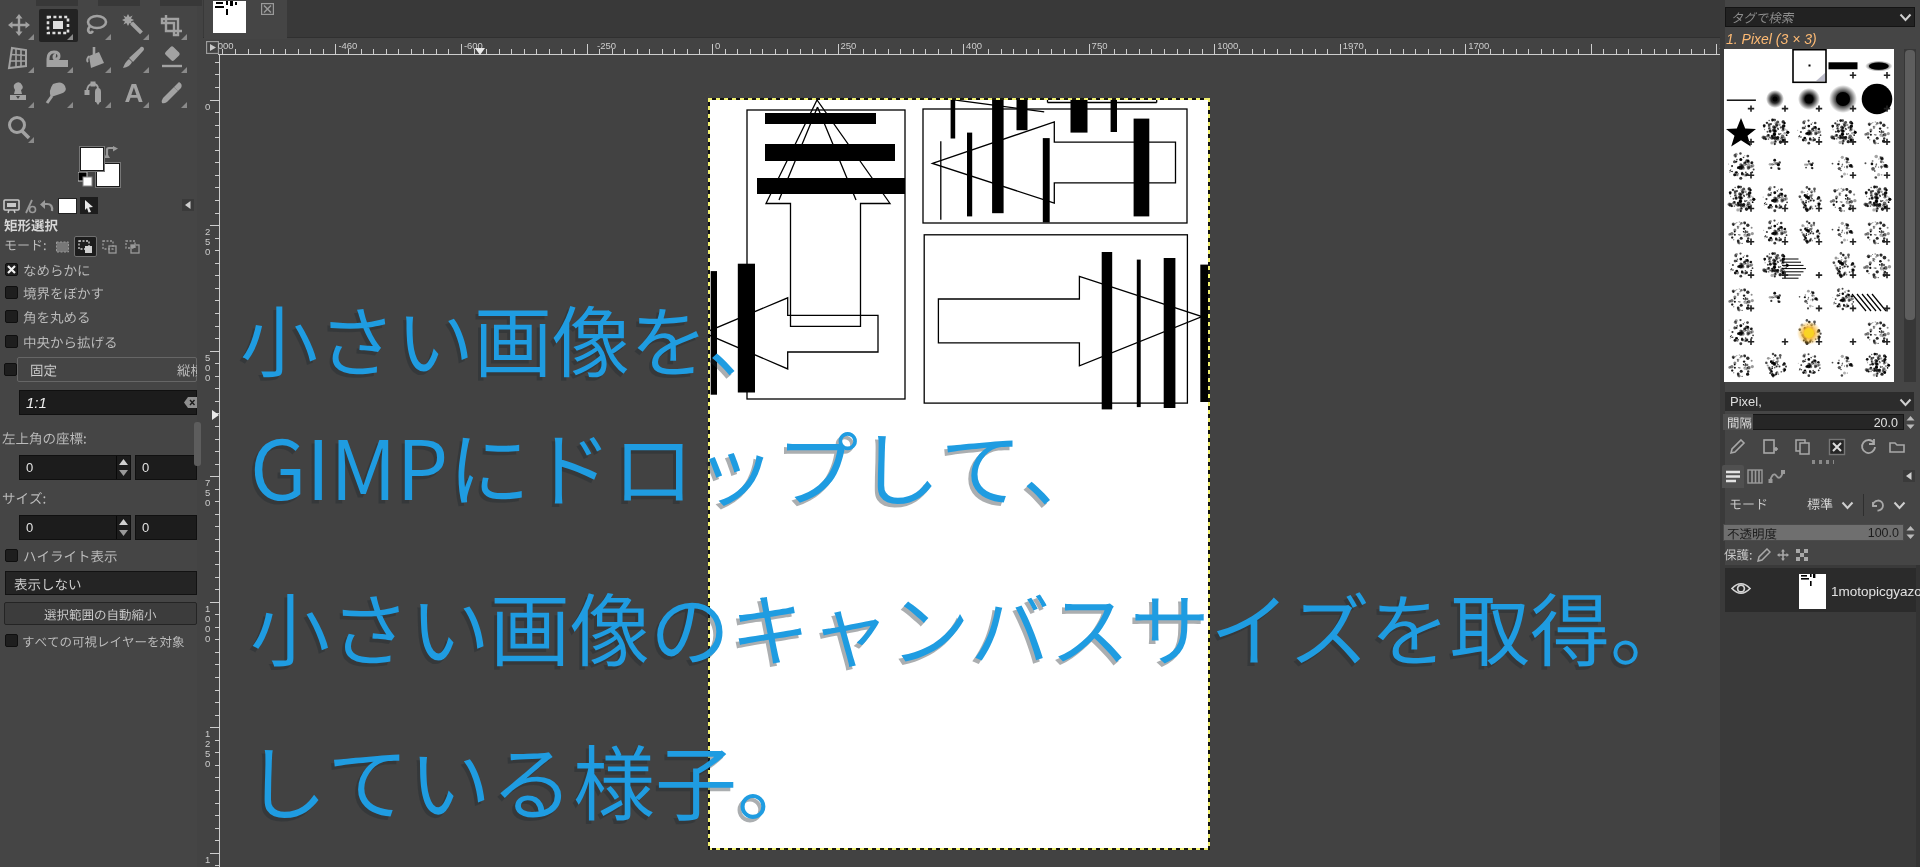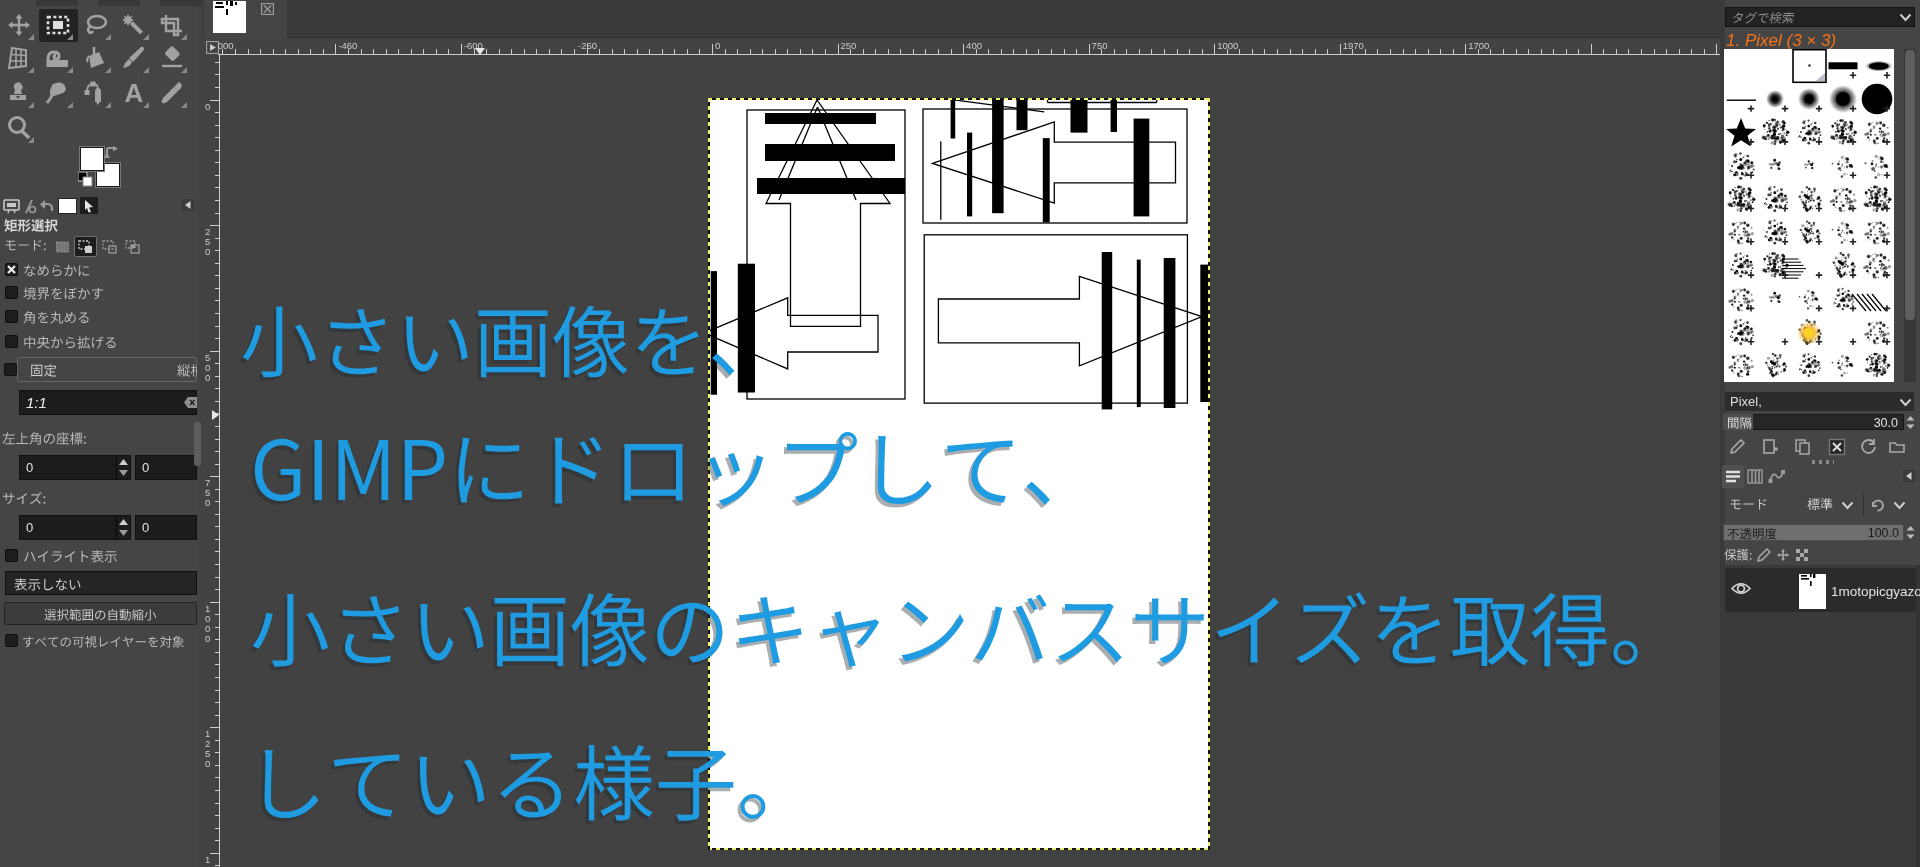--- a/index.html
+++ b/index.html
@@ -342,21 +342,21 @@
       <div class="abs" style="left:255.5px;top:11px;width:1px;height:5px;background:#cdcdcd"></div>
       <div class="abs" style="left:268.0px;top:11px;width:1px;height:5px;background:#cdcdcd"></div>
       <div class="abs" style="left:280.6px;top:11px;width:1px;height:5px;background:#cdcdcd"></div>
       <div class="abs" style="left:293.1px;top:11px;width:1px;height:5px;background:#cdcdcd"></div>
       <div class="abs" style="left:305.7px;top:11px;width:1px;height:5px;background:#cdcdcd"></div>
       <div class="abs" style="left:318.2px;top:11px;width:1px;height:5px;background:#cdcdcd"></div>
       <div class="abs" style="left:330.8px;top:11px;width:1px;height:5px;background:#cdcdcd"></div>
       <div class="abs" style="left:343.4px;top:11px;width:1px;height:5px;background:#cdcdcd"></div>
       <div class="abs" style="left:355.9px;top:11px;width:1px;height:5px;background:#cdcdcd"></div>
       <div class="abs" style="left:368.5px;top:6px;width:1px;height:10px;background:#cdcdcd"></div>
-      <div class="abs" style="left:360px;top:2px;font-size:9.5px;color:#cdcdcd">-250</div>
+      <div class="abs" style="left:379px;top:2px;font-size:9.5px;color:#cdcdcd">-250</div>
       <div class="abs" style="left:381.0px;top:11px;width:1px;height:5px;background:#cdcdcd"></div>
       <div class="abs" style="left:393.6px;top:11px;width:1px;height:5px;background:#cdcdcd"></div>
       <div class="abs" style="left:406.1px;top:11px;width:1px;height:5px;background:#cdcdcd"></div>
       <div class="abs" style="left:418.7px;top:11px;width:1px;height:5px;background:#cdcdcd"></div>
       <div class="abs" style="left:431.2px;top:11px;width:1px;height:5px;background:#cdcdcd"></div>
       <div class="abs" style="left:443.8px;top:11px;width:1px;height:5px;background:#cdcdcd"></div>
       <div class="abs" style="left:456.3px;top:11px;width:1px;height:5px;background:#cdcdcd"></div>
       <div class="abs" style="left:468.9px;top:11px;width:1px;height:5px;background:#cdcdcd"></div>
       <div class="abs" style="left:481.4px;top:11px;width:1px;height:5px;background:#cdcdcd"></div>
       <div class="abs" style="left:494.0px;top:6px;width:1px;height:10px;background:#cdcdcd"></div>
@@ -592,21 +592,21 @@
     </svg>
 <div class="abs" style="left:1720px;top:0;width:5px;height:867px;background:#3a3a3a"></div>
 <div class="abs" style="left:1725px;top:0;width:195px;height:867px;background:#454545"></div>
 <div class="abs" style="left:1725px;top:7px;width:190px;height:20px;background:#222;border:1px solid #141414"></div>
 <svg style="position:absolute;left:1731px;top:9.5px;overflow:visible" width="66" height="18" viewBox="0 0 66 18">
       <path transform="translate(0,12.5) skewX(-10)" d="M5.2 -5.7Q5.8 -5.4 6.5 -5.0Q7.1 -4.5 7.8 -4.1Q8.4 -3.6 9.0 -3.2Q9.6 -2.7 10.1 -2.4L9.3 -1.5Q8.9 -1.9 8.3 -2.3Q7.7 -2.8 7.1 -3.3Q6.4 -3.8 5.8 -4.2Q5.1 -4.7 4.5 -5.0ZM10.9 -8.0Q10.8 -7.9 10.7 -7.7Q10.7 -7.5 10.6 -7.3Q10.4 -6.7 10.1 -6.0Q9.8 -5.2 9.4 -4.5Q8.9 -3.7 8.4 -3.1Q7.5 -2.0 6.3 -1.1Q5.0 -0.1 3.2 0.6L2.3 -0.2Q3.5 -0.6 4.4 -1.1Q5.4 -1.7 6.2 -2.3Q6.9 -2.9 7.5 -3.6Q8.0 -4.2 8.4 -4.9Q8.8 -5.5 9.1 -6.2Q9.4 -6.9 9.5 -7.5H4.9L5.3 -8.4H9.3Q9.5 -8.4 9.7 -8.4Q9.9 -8.4 10.1 -8.5ZM6.7 -9.8Q6.5 -9.6 6.4 -9.3Q6.2 -9.0 6.1 -8.8Q5.8 -8.2 5.2 -7.3Q4.6 -6.5 3.8 -5.7Q3.0 -4.9 2.0 -4.2L1.2 -4.8Q2.2 -5.5 3.0 -6.3Q3.8 -7.1 4.3 -7.9Q4.9 -8.6 5.2 -9.2Q5.3 -9.4 5.4 -9.6Q5.5 -9.9 5.6 -10.2Z M22.1 -10.0Q22.2 -9.8 22.4 -9.5Q22.6 -9.2 22.8 -8.9Q23.0 -8.5 23.1 -8.3L22.4 -8.0Q22.2 -8.4 21.9 -8.9Q21.6 -9.4 21.4 -9.7ZM23.4 -10.5Q23.6 -10.3 23.8 -10.0Q24.0 -9.7 24.2 -9.3Q24.4 -9.0 24.5 -8.8L23.8 -8.5Q23.6 -8.9 23.3 -9.4Q23.0 -9.9 22.8 -10.2ZM22.9 -7.5Q22.8 -7.4 22.7 -7.2Q22.7 -7.0 22.6 -6.8Q22.4 -6.2 22.1 -5.5Q21.8 -4.7 21.4 -4.0Q20.9 -3.2 20.4 -2.5Q19.5 -1.5 18.4 -0.6Q17.2 0.2 15.4 0.9L14.5 0.0Q15.7 -0.3 16.6 -0.8Q17.5 -1.3 18.2 -1.8Q18.9 -2.4 19.5 -3.1Q20.0 -3.7 20.4 -4.4Q20.8 -5.1 21.1 -5.7Q21.4 -6.4 21.5 -7.0H16.9L17.3 -7.9Q17.4 -7.9 17.8 -7.9Q18.2 -7.9 18.8 -7.9Q19.3 -7.9 19.8 -7.9Q20.3 -7.9 20.7 -7.9Q21.1 -7.9 21.2 -7.9Q21.5 -7.9 21.7 -7.9Q21.9 -8.0 22.1 -8.0ZM18.7 -9.4Q18.5 -9.2 18.4 -8.9Q18.2 -8.6 18.2 -8.4Q17.8 -7.7 17.2 -6.9Q16.7 -6.1 15.9 -5.4Q15.1 -4.6 14.1 -3.9L13.2 -4.6Q14.0 -5.0 14.7 -5.6Q15.3 -6.2 15.8 -6.7Q16.3 -7.3 16.6 -7.8Q17.0 -8.4 17.2 -8.8Q17.3 -9.0 17.4 -9.2Q17.5 -9.5 17.6 -9.8Z M26.0 -8.2Q26.3 -8.2 26.6 -8.3Q26.9 -8.3 27.1 -8.3Q27.4 -8.3 28.0 -8.4Q28.5 -8.4 29.3 -8.5Q30.0 -8.6 30.9 -8.7Q31.7 -8.7 32.6 -8.8Q33.3 -8.9 33.9 -8.9Q34.5 -8.9 35.0 -9.0Q35.5 -9.0 35.9 -9.0L36.0 -8.0Q35.6 -8.0 35.1 -8.0Q34.7 -8.0 34.3 -8.0Q33.8 -7.9 33.5 -7.8Q32.8 -7.6 32.3 -7.2Q31.8 -6.7 31.4 -6.2Q31.0 -5.6 30.8 -5.0Q30.6 -4.4 30.6 -3.9Q30.6 -3.1 30.9 -2.6Q31.1 -2.0 31.6 -1.7Q32.0 -1.3 32.6 -1.1Q33.1 -0.8 33.7 -0.7Q34.3 -0.6 34.9 -0.6L34.6 0.5Q33.9 0.4 33.2 0.3Q32.5 0.1 31.8 -0.2Q31.2 -0.5 30.7 -1.0Q30.2 -1.5 29.9 -2.2Q29.6 -2.8 29.6 -3.7Q29.6 -4.6 30.0 -5.5Q30.3 -6.3 30.9 -6.9Q31.4 -7.5 32.0 -7.9Q31.6 -7.8 31.0 -7.8Q30.4 -7.7 29.7 -7.6Q29.0 -7.6 28.4 -7.5Q27.7 -7.4 27.1 -7.3Q26.5 -7.2 26.1 -7.1ZM34.1 -6.5Q34.3 -6.3 34.5 -6.0Q34.7 -5.7 34.9 -5.4Q35.0 -5.0 35.2 -4.7L34.5 -4.5Q34.3 -4.9 34.1 -5.4Q33.8 -5.8 33.5 -6.2ZM35.5 -7.0Q35.7 -6.8 35.9 -6.5Q36.1 -6.2 36.3 -5.9Q36.5 -5.6 36.6 -5.3L36.0 -5.0Q35.7 -5.4 35.5 -5.9Q35.2 -6.3 34.9 -6.7Z M38.1 -7.8H42.1V-6.9H38.1ZM39.9 -10.5H40.8V1.0H39.9ZM39.9 -7.3 40.5 -7.1Q40.3 -6.3 40.1 -5.5Q39.9 -4.7 39.6 -3.9Q39.3 -3.2 39.0 -2.5Q38.7 -1.8 38.4 -1.4Q38.3 -1.5 38.1 -1.8Q38.0 -2.0 37.9 -2.2Q38.2 -2.6 38.5 -3.2Q38.8 -3.8 39.1 -4.5Q39.3 -5.2 39.5 -5.9Q39.8 -6.6 39.9 -7.3ZM40.7 -6.1Q40.8 -5.9 41.1 -5.6Q41.3 -5.3 41.5 -5.0Q41.8 -4.6 42.0 -4.3Q42.2 -4.0 42.3 -3.8L41.8 -3.1Q41.7 -3.3 41.5 -3.7Q41.3 -4.0 41.1 -4.4Q40.8 -4.8 40.6 -5.1Q40.4 -5.5 40.3 -5.7ZM43.4 -7.5H48.1V-6.7H43.4ZM45.7 -9.7Q45.4 -9.1 44.8 -8.6Q44.3 -8.0 43.7 -7.5Q43.0 -7.1 42.3 -6.7Q42.3 -6.9 42.1 -7.1Q42.0 -7.3 41.9 -7.5Q42.6 -7.8 43.2 -8.3Q43.9 -8.8 44.4 -9.3Q44.9 -9.9 45.3 -10.5H46.1Q46.6 -9.9 47.2 -9.3Q47.8 -8.7 48.4 -8.3Q49.1 -7.8 49.7 -7.5Q49.6 -7.4 49.5 -7.1Q49.3 -6.9 49.2 -6.7Q48.6 -7.1 47.9 -7.5Q47.3 -8.0 46.7 -8.6Q46.1 -9.1 45.7 -9.7ZM43.4 -4.8V-3.1H48.1V-4.8ZM42.6 -5.6H49.0V-2.4H42.6ZM45.3 -7.1H46.1V-3.8Q46.1 -3.1 46.0 -2.4Q45.8 -1.7 45.4 -1.1Q45.0 -0.5 44.3 0.1Q43.5 0.6 42.2 1.1Q42.2 1.0 42.1 0.8Q42.0 0.7 41.9 0.6Q41.8 0.4 41.7 0.4Q42.9 -0.0 43.6 -0.5Q44.3 -1.0 44.7 -1.5Q45.0 -2.1 45.2 -2.6Q45.3 -3.2 45.3 -3.8ZM46.3 -2.8Q46.6 -1.9 47.1 -1.3Q47.6 -0.7 48.2 -0.4Q48.9 -0.0 49.7 0.3Q49.5 0.4 49.3 0.6Q49.2 0.8 49.1 1.1Q48.2 0.7 47.6 0.3Q46.9 -0.2 46.4 -0.9Q45.8 -1.6 45.5 -2.7Z M55.8 -2.4H56.7V1.0H55.8ZM55.8 -10.5H56.7V-7.0H55.8ZM55.3 -6.8 56.2 -6.4Q55.6 -5.9 55.0 -5.3Q54.4 -4.8 53.8 -4.5L53.1 -4.8Q53.5 -5.1 53.9 -5.4Q54.3 -5.8 54.7 -6.1Q55.0 -6.5 55.3 -6.8ZM58.0 -6.0 58.8 -5.5Q58.1 -4.9 57.3 -4.3Q56.5 -3.7 55.6 -3.2Q54.7 -2.6 54.0 -2.2L53.3 -2.6Q53.9 -3.0 54.5 -3.4Q55.2 -3.8 55.8 -4.2Q56.4 -4.7 57.0 -5.1Q57.5 -5.6 58.0 -6.0ZM52.2 -4.9 52.8 -5.4Q53.3 -5.2 53.8 -4.9Q54.3 -4.6 54.8 -4.3Q55.2 -4.0 55.5 -3.7L54.9 -3.1Q54.6 -3.4 54.2 -3.7Q53.7 -4.0 53.2 -4.3Q52.7 -4.6 52.2 -4.9ZM57.9 -3.9 58.5 -4.4Q59.0 -4.1 59.6 -3.7Q60.2 -3.3 60.8 -2.9Q61.3 -2.5 61.7 -2.1L61.0 -1.5Q60.7 -1.9 60.1 -2.3Q59.6 -2.7 59.0 -3.1Q58.4 -3.6 57.9 -3.9ZM57.9 -1.2 58.6 -1.7Q59.1 -1.4 59.7 -1.1Q60.3 -0.8 60.9 -0.4Q61.4 -0.0 61.8 0.3L61.0 0.8Q60.7 0.5 60.2 0.2Q59.6 -0.2 59.0 -0.6Q58.4 -0.9 57.9 -1.2ZM50.8 -2.8Q51.7 -2.8 52.8 -2.8Q53.9 -2.9 55.1 -2.9Q56.4 -2.9 57.8 -2.9Q59.1 -2.9 60.4 -3.0L60.4 -2.2Q58.7 -2.2 56.9 -2.1Q55.2 -2.1 53.6 -2.0Q52.1 -2.0 50.9 -2.0ZM53.6 -1.7 54.5 -1.4Q54.1 -1.0 53.5 -0.5Q53.0 -0.1 52.4 0.2Q51.8 0.6 51.3 0.9Q51.2 0.8 51.1 0.6Q51.0 0.5 50.8 0.4Q50.7 0.3 50.6 0.2Q51.4 -0.1 52.2 -0.7Q53.1 -1.2 53.6 -1.7ZM51.0 -9.4H61.5V-8.6H51.0ZM50.9 -7.4H61.6V-5.0H60.7V-6.6H51.8V-5.0H50.9Z" fill="#8d8d8d"></path>
     </svg>
 <svg class="abs" style="left:1899px;top:13px" width="13" height="9" viewBox="0 0 13 9">
       <path d="M1.5 1.5 L6.5 7 L11.5 1.5" fill="none" stroke="#cfcfcf" stroke-width="2"></path>
     </svg>
-<div class="abs" style="left:1726px;top:31px;width:190px;height:15px;font-size:17px;font-style:italic;color:#f97316">1. Pixel (3 × 3)</div>
+<div class="abs" style="left:1726px;top:31px;width:190px;height:15px;font-size:14px;font-style:italic;color:#fdba74">1. Pixel (3 × 3)</div>
 <svg class="abs" style="left:1724px;top:49px" width="170" height="333" viewBox="0 0 170 333">
       <rect x="0" y="0" width="170" height="333" fill="#fff"></rect>
       <defs>
         <radialGradient id="fz">
           <stop offset="0%" stop-color="#000"></stop>
           <stop offset="45%" stop-color="#000" stop-opacity="0.85"></stop>
           <stop offset="100%" stop-color="#000" stop-opacity="0"></stop>
         </radialGradient>
         <radialGradient id="glow">
           <stop offset="0%" stop-color="#ffe89a"></stop>
@@ -1048,21 +1048,21 @@
 <div class="abs" style="left:1725px;top:392px;width:189px;height:19px;background:#2c2c2c"></div>
 <div class="abs" style="left:1730px;top:394px;font-size:13px;color:#dedede">Pixel,</div>
 <svg class="abs" style="left:1899px;top:398px" width="13" height="9" viewBox="0 0 13 9">
       <path d="M1.5 1.5 L6.5 7 L11.5 1.5" fill="none" stroke="#cfcfcf" stroke-width="2"></path>
     </svg>
 <div class="abs" style="left:1723px;top:414px;width:181px;height:16px;background:#262626;border:1px solid #161616"></div>
 <div class="abs" style="left:1723px;top:414px;width:30px;height:16px;background:#4e4e4e"></div>
 <svg style="position:absolute;left:1727px;top:414.5px;overflow:visible" width="29" height="18" viewBox="0 0 29 18">
       <path transform="translate(0,12.5)" d="M4.3 -2.8H8.1V-2.1H4.3ZM4.3 -4.7H8.6V-0.2H4.3V-0.9H7.7V-4.0H4.3ZM3.9 -4.7H4.8V0.5H3.9ZM1.6 -8.2H5.1V-7.5H1.6ZM7.4 -8.2H10.9V-7.5H7.4ZM10.5 -10.0H11.4V-0.2Q11.4 0.2 11.3 0.5Q11.2 0.7 10.9 0.8Q10.6 0.9 10.1 1.0Q9.6 1.0 8.8 1.0Q8.8 0.9 8.7 0.7Q8.7 0.5 8.6 0.3Q8.5 0.2 8.5 0.0Q8.8 0.0 9.2 0.1Q9.6 0.1 9.8 0.0Q10.1 0.0 10.2 0.0Q10.4 0.0 10.4 -0.0Q10.5 -0.1 10.5 -0.2ZM1.7 -10.0H5.7V-5.7H1.7V-6.4H4.8V-9.2H1.7ZM11.0 -10.0V-9.2H7.7V-6.4H11.0V-5.7H6.8V-10.0ZM1.1 -10.0H2.1V1.0H1.1Z M20.3 -1.8H21.1V0.7H20.3ZM18.9 -7.7V-6.4H22.5V-7.7ZM18.0 -8.3H23.5V-5.7H18.0ZM17.3 -9.8H24.2V-9.0H17.3ZM18.8 -1.9H22.6V-1.3H18.8ZM17.2 -4.9H23.8V-4.2H18.1V1.0H17.2ZM23.3 -4.9H24.2V0.0Q24.2 0.4 24.1 0.5Q24.0 0.7 23.8 0.8Q23.6 0.9 23.2 1.0Q22.9 1.0 22.3 1.0Q22.3 0.8 22.2 0.6Q22.1 0.4 22.1 0.2Q22.4 0.2 22.7 0.2Q23.0 0.2 23.1 0.2Q23.3 0.2 23.3 0.0ZM21.1 -4.7H21.7V-3.4Q21.7 -3.2 21.8 -3.2Q21.8 -3.1 22.0 -3.1Q22.1 -3.1 22.3 -3.1Q22.5 -3.1 22.7 -3.1Q22.9 -3.1 23.0 -3.1Q23.2 -3.1 23.2 -3.2Q23.3 -3.2 23.3 -3.2Q23.4 -3.1 23.5 -3.1Q23.7 -3.0 23.8 -3.0Q23.8 -2.7 23.6 -2.6Q23.5 -2.5 23.1 -2.5Q23.1 -2.5 22.9 -2.5Q22.8 -2.5 22.6 -2.5Q22.4 -2.5 22.2 -2.5Q22.0 -2.5 22.0 -2.5Q21.5 -2.5 21.3 -2.7Q21.1 -2.9 21.1 -3.4ZM19.6 -4.6H20.3Q20.2 -4.0 20.0 -3.5Q19.9 -3.0 19.5 -2.7Q19.1 -2.4 18.5 -2.2Q18.5 -2.3 18.3 -2.5Q18.2 -2.6 18.1 -2.7Q18.7 -2.8 19.0 -3.1Q19.3 -3.3 19.4 -3.7Q19.6 -4.1 19.6 -4.6ZM13.5 -10.0H16.2V-9.1H14.3V1.0H13.5ZM16.0 -10.0H16.2L16.3 -10.0L16.9 -9.6Q16.7 -9.1 16.6 -8.5Q16.4 -8.0 16.2 -7.4Q15.9 -6.8 15.8 -6.3Q16.4 -5.5 16.6 -4.9Q16.8 -4.2 16.8 -3.6Q16.8 -3.1 16.7 -2.7Q16.6 -2.4 16.3 -2.2Q16.1 -2.0 15.7 -1.9Q15.5 -1.9 15.3 -1.9Q15.1 -1.9 14.9 -1.9Q14.9 -2.1 14.9 -2.3Q14.8 -2.6 14.7 -2.7Q14.9 -2.7 15.1 -2.7Q15.2 -2.7 15.4 -2.7Q15.6 -2.7 15.7 -2.8Q15.9 -2.9 15.9 -3.2Q16.0 -3.4 16.0 -3.7Q16.0 -4.2 15.8 -4.8Q15.6 -5.5 14.9 -6.2Q15.1 -6.6 15.2 -7.1Q15.4 -7.6 15.5 -8.1Q15.7 -8.5 15.8 -9.0Q15.9 -9.4 16.0 -9.7Z" fill="#e0e0e0"></path>
     </svg>
-<div class="abs" style="left:1858px;top:416px;width:40px;height:13px;font-size:12.5px;color:#e0e0e0;text-align:right">30.0</div>
+<div class="abs" style="left:1858px;top:416px;width:40px;height:13px;font-size:12.5px;color:#e0e0e0;text-align:right">20.0</div>
 <svg class="abs" style="left:1905px;top:415px" width="11" height="15" viewBox="0 0 11 15">
       <path d="M5.5 1 L9.5 5.5 H1.5 Z" fill="#bbb"></path>
       <path d="M5.5 14 L9.5 9.5 H1.5 Z" fill="#bbb"></path>
     </svg>
 <div>
 <svg class="abs" style="left:1728px;top:438px" width="18" height="18" viewBox="0 0 18 18">
         <path d="M13 2 L16 5 L7 14 L3 15 L4 11 Z" fill="none" stroke="#a8a8a8" stroke-width="1.6"></path>
       </svg>
 <svg class="abs" style="left:1761px;top:438px" width="18" height="18" viewBox="0 0 18 18">
         <rect x="3" y="2" width="10" height="13" fill="none" stroke="#a8a8a8" stroke-width="1.6"></rect>

